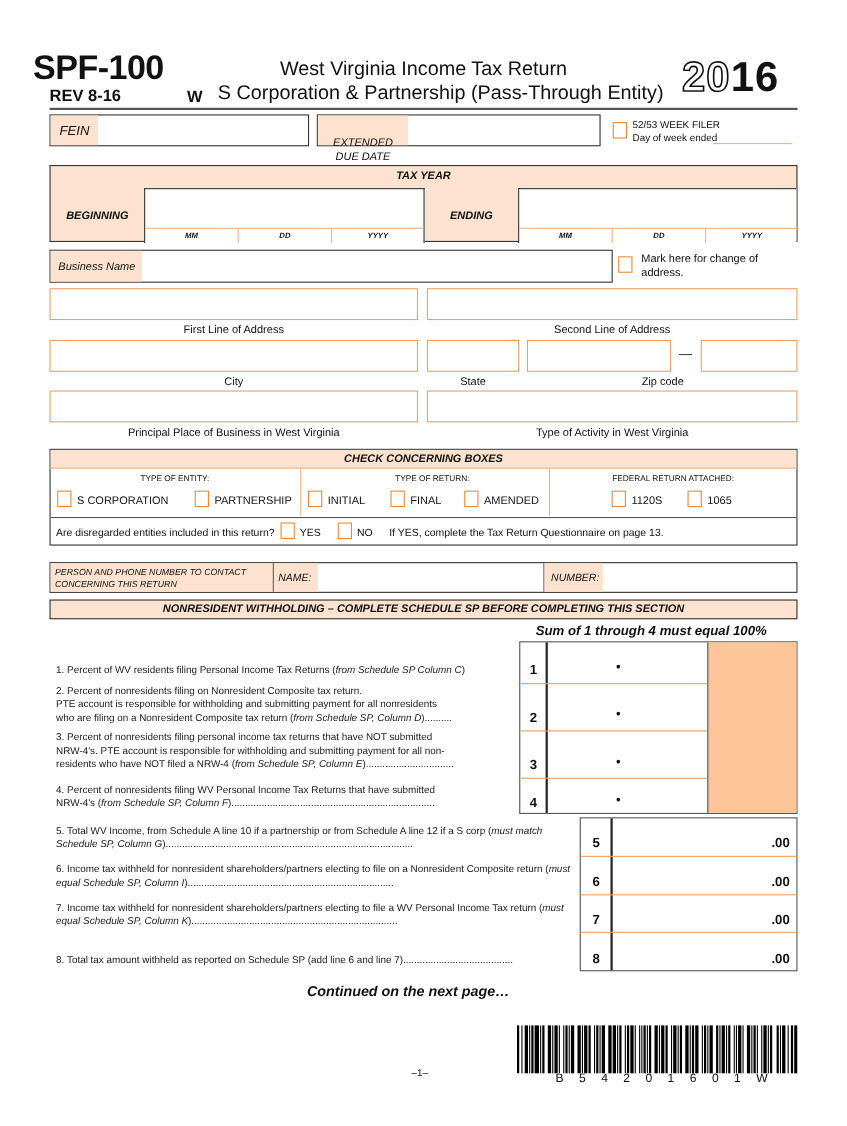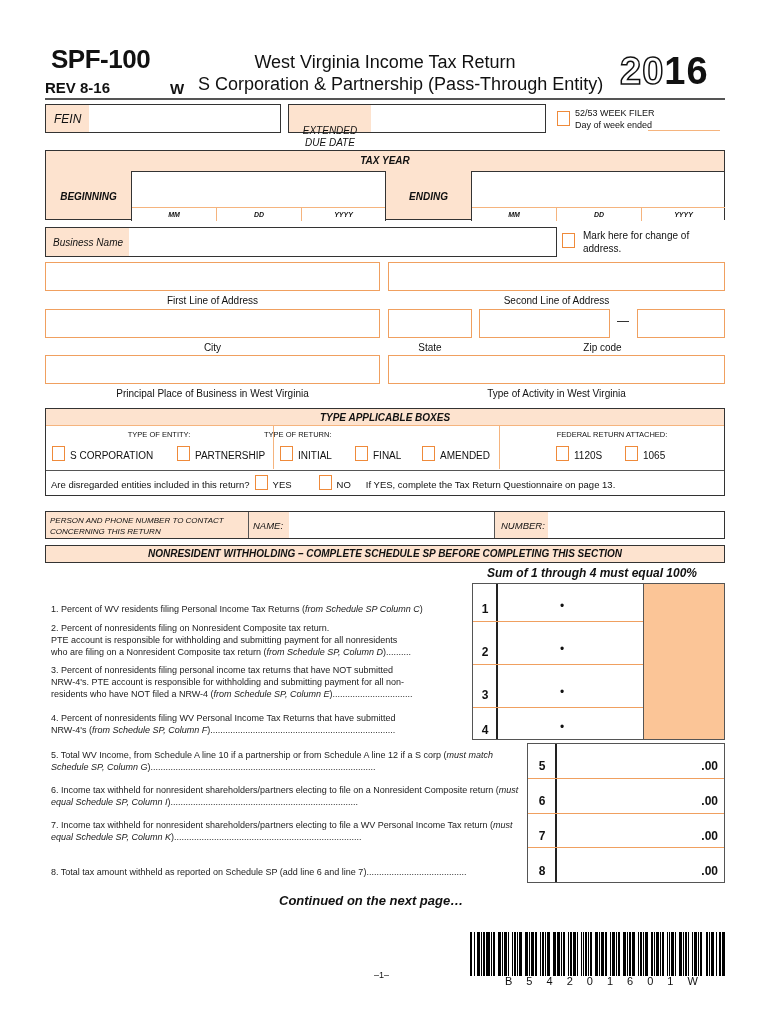--- a/index.html
+++ b/index.html
@@ -5,21 +5,21 @@
   * { box-sizing: border-box; margin: 0; padding: 0; }
   html, body { width: 770px; height: 1024px; background: #fff; }
   body { font-family: "Liberation Sans", sans-serif; color: #111; position: relative; overflow: hidden; }
   .abs { position: absolute; }
   .peach { background: #fde3cf; }
   .orange-box { border: 1.5px solid #f0a060; background: #fff; }
   .dark-box { border: 1.5px solid #333; font-style: italic; }
   .cb { display: inline-block; width: 13px; height: 15px; border: 1.5px solid #ef8a3a; background: #fff; }
 
   
-  #form-id { left: 51px; top: 44px; font-size: 26px; font-weight: bold; letter-spacing: -0.5px; }
+  #form-id { left: 30px; top: 44px; font-size: 31px; font-weight: bold; letter-spacing: -0.5px; }
   #rev { left: 45px; top: 79px; font-size: 15px; font-weight: bold; }
   #w-mark { left: 170px; top: 80px; font-size: 15px; font-weight: bold; }
   #title1 { left: 200px; top: 52px; width: 370px; font-size: 18px; text-align: center; }
   #title2 { left: 198px; top: 74px; font-size: 18px; }
   #year { left: 620px; top: 50px; font-size: 38px; font-weight: bold; letter-spacing: 1px; }
   #year .outline { color: #fff; -webkit-text-stroke: 1.5px #111; }
   #hr { left: 45px; top: 98px; width: 680px; height: 2px; background: #555; }
 
   
   #fein-box { left: 45px; top: 104px; width: 236px; height: 29px; display: flex; }
@@ -145,27 +145,27 @@
 <div class="abs field-cap" style="left:45px;top:342px;width:335px;">City</div>
 <div class="abs field-cap" style="left:388px;top:342px;width:84px;">State</div>
 <div class="abs field-cap" style="left:540px;top:342px;width:125px;">Zip code</div>
 
 <div class="abs orange-box" style="left:45px;top:355px;width:335px;height:29px;"></div>
 <div class="abs orange-box" style="left:388px;top:355px;width:337px;height:29px;"></div>
 <div class="abs field-cap" style="left:45px;top:388px;width:335px;">Principal Place of Business in West Virginia</div>
 <div class="abs field-cap" style="left:388px;top:388px;width:337px;">Type of Activity in West Virginia</div>
 
 <div class="abs dark-box" id="checks">
-  <div class="peach" id="checks-title">TYPE APPLICABLE BOXES</div>
+  <div class="peach" id="checks-title">CHECK CONCERNING BOXES</div>
   <div style="position:absolute;left:0;top:61px;width:100%;height:1px;background:#555;"></div>
 </div>
 <div class="abs vsep" style="left:273px;"></div>
 <div class="abs vsep" style="left:499px;"></div>
 <div class="abs chk-col-head" style="left:45px;top:430px;width:228px;font-size:7.5px;text-align:center;">TYPE OF ENTITY:</div>
-<div class="abs chk-col-head" style="left:264px;top:430px;width:226px;font-size:7.5px;text-align:left;">TYPE OF RETURN:</div>
+<div class="abs chk-col-head" style="left:280px;top:430px;width:226px;font-size:7.5px;text-align:center;">TYPE OF RETURN:</div>
 <div class="abs chk-col-head" style="left:499px;top:430px;width:226px;font-size:7.5px;text-align:center;">FEDERAL RETURN ATTACHED:</div>
 
 <div class="chk-item" style="left:52px;">
     <span class="cb"></span>
     <span>S CORPORATION</span>
   </div>
 <div class="chk-item" style="left:177px;">
     <span class="cb"></span>
     <span>PARTNERSHIP</span>
   </div>
@@ -186,21 +186,21 @@
     <span>1120S</span>
   </div>
 <div class="chk-item" style="left:625px;">
     <span class="cb"></span>
     <span>1065</span>
   </div>
 
 <div class="abs" style="left:51px;top:475px;display:flex;align-items:flex-end;gap:5px;font-size:9.5px;">
   <span>Are disregarded entities included in this return?</span>
   <span class="cb"></span>
-  <span style="margin-right:22px;">YES</span>
+  <span style="margin-right:10px;">YES</span>
   <span class="cb"></span>
   <span style="margin-right:10px;">NO</span>
   <span>If YES, complete the Tax Return Questionnaire on page 13.</span>
 </div>
 
 <div class="abs dark-box" id="contact">
   <div class="c-lbl peach">PERSON AND PHONE NUMBER TO CONTACT CONCERNING THIS RETURN</div>
   <div class="c-name peach">NAME:</div>
   <div style="width:206px;border-right:1px solid #555;"></div>
   <div class="c-num peach">NUMBER:</div>

